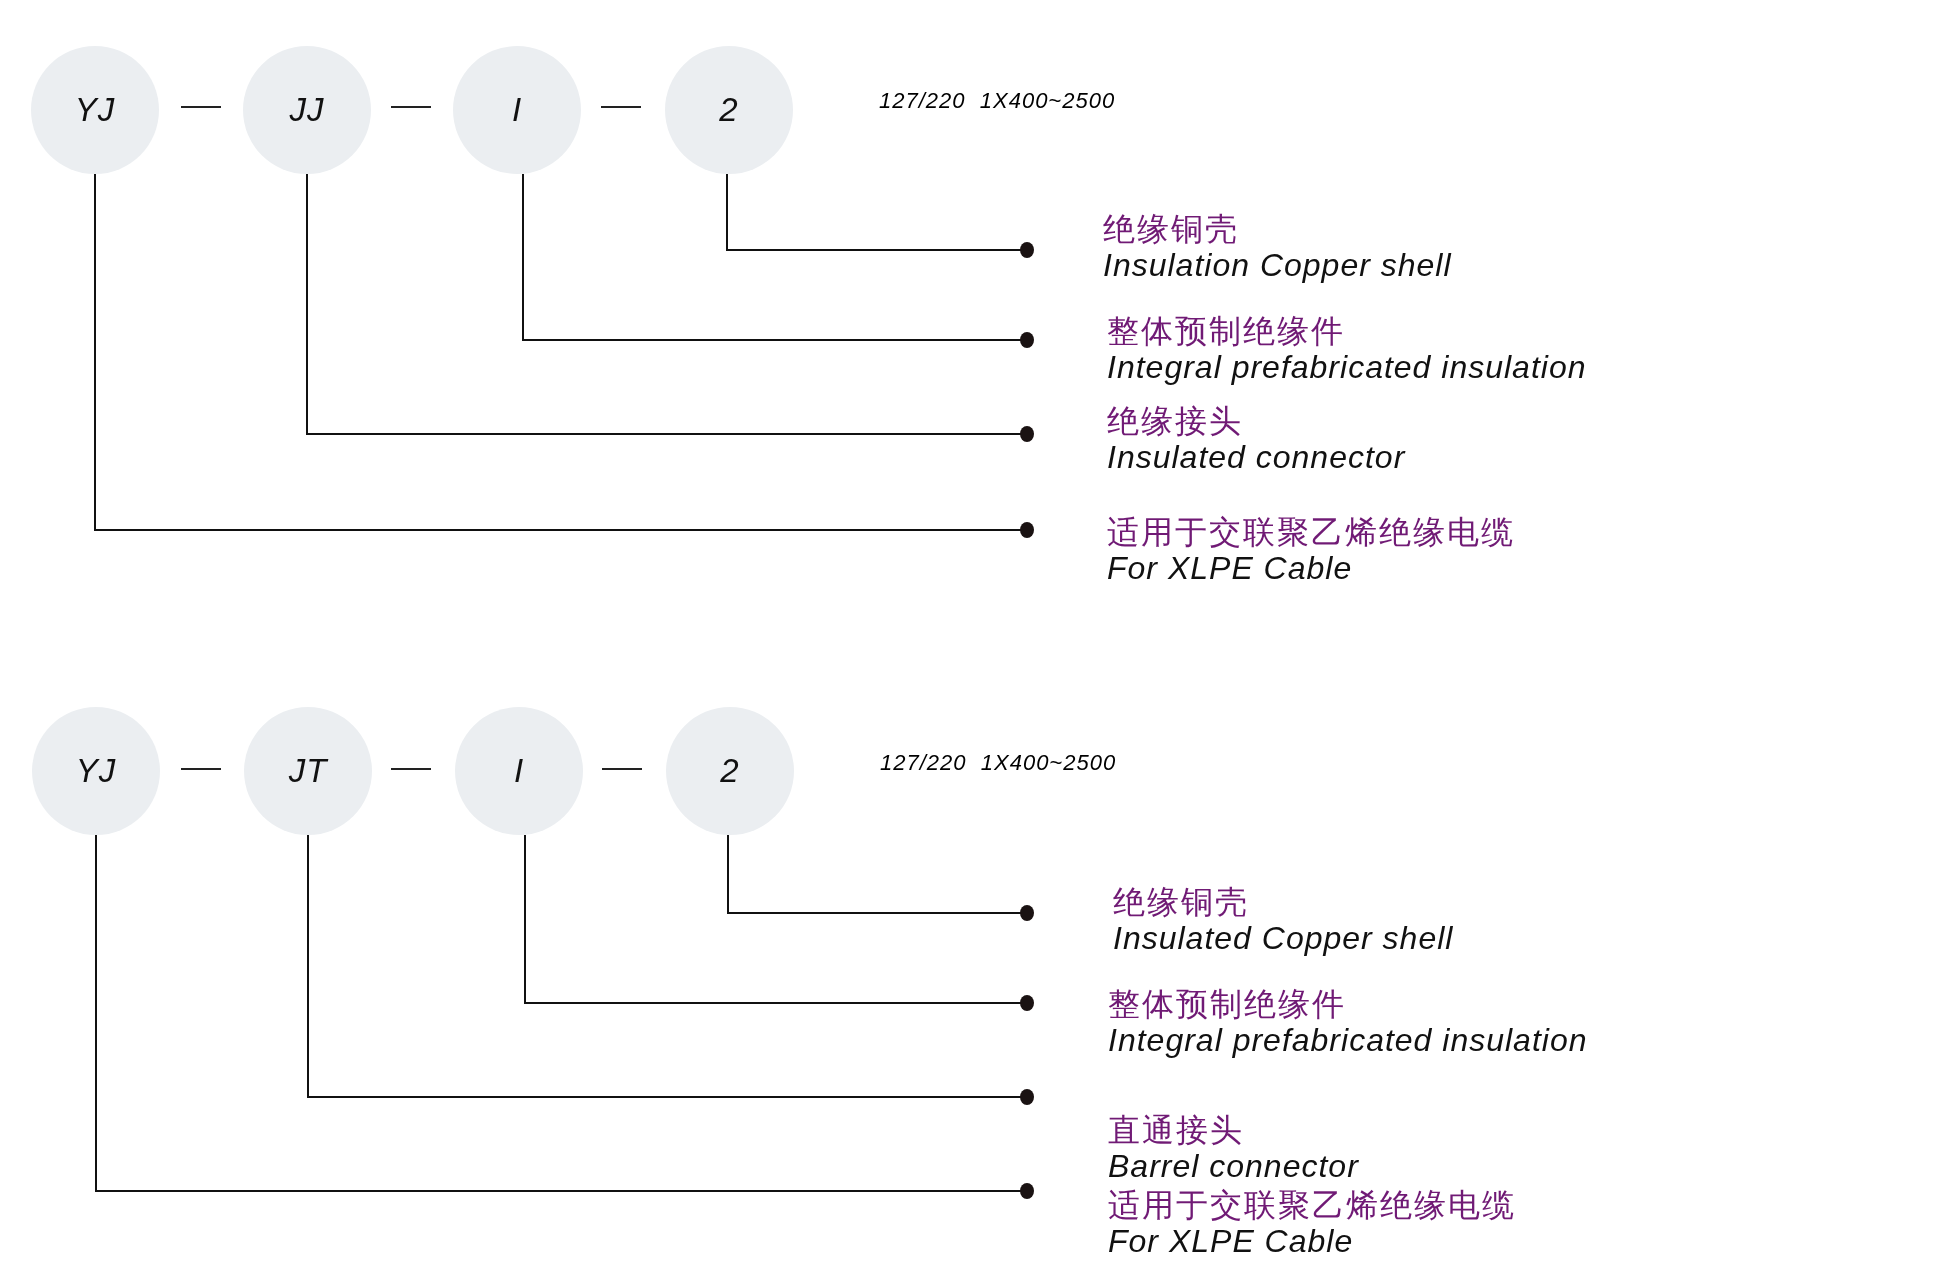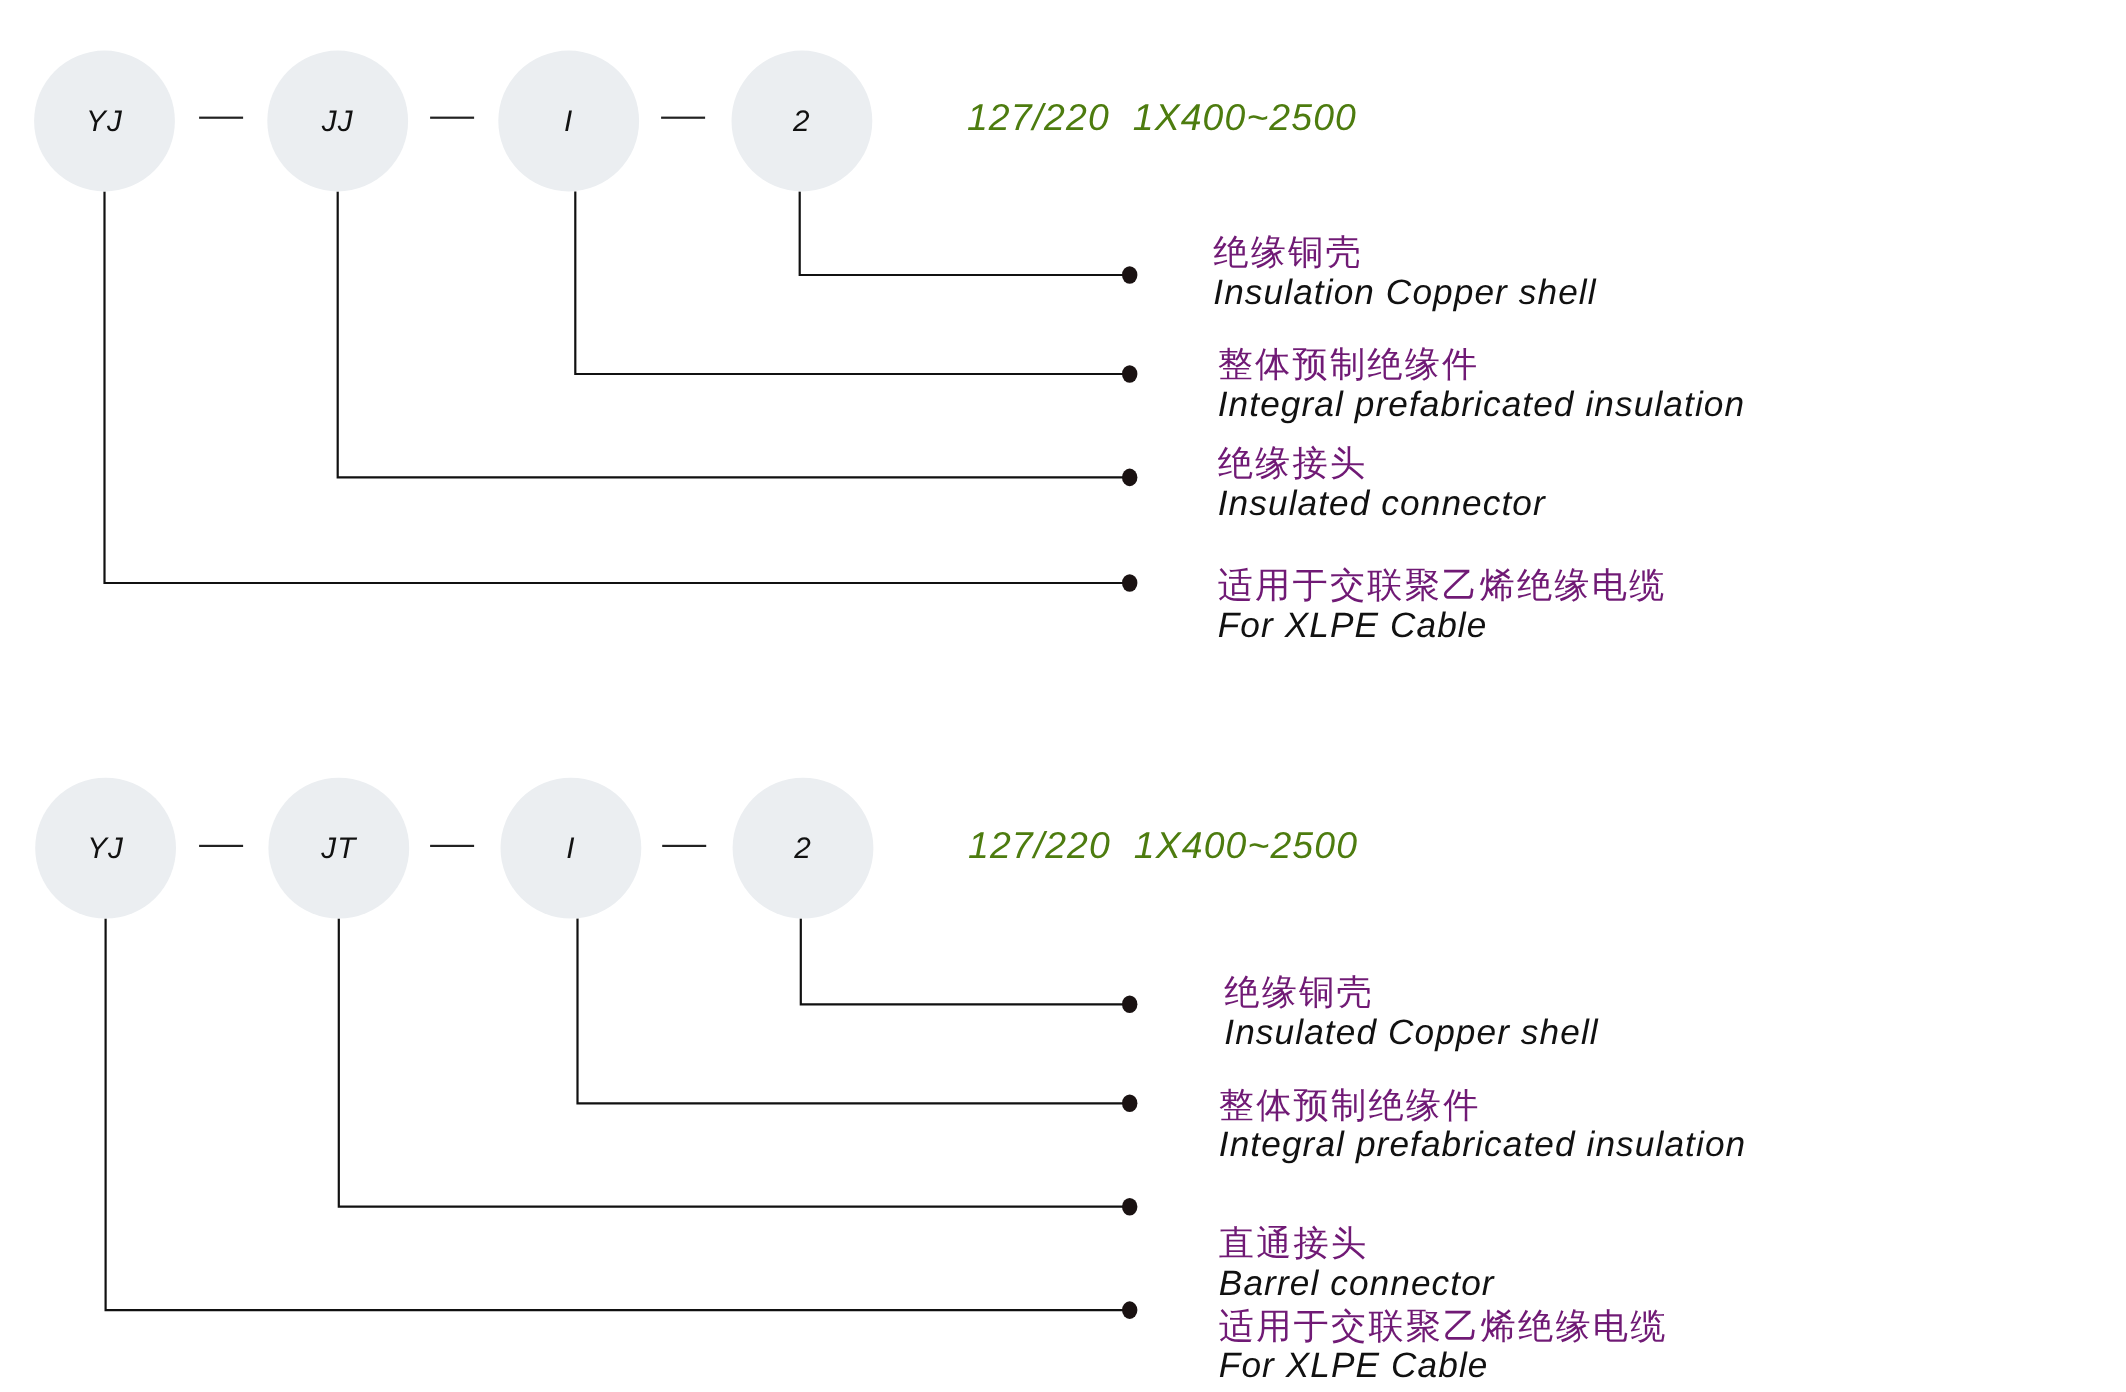--- a/index.html
+++ b/index.html
@@ -1,23 +1,23 @@
 <!DOCTYPE html>
 <html><head>
   <meta charset="utf-8">
   <style>
     html, body { margin: 0; padding: 0; background: #ffffff; }
     body { width: 1933px; height: 1265px; position: relative; overflow: hidden;
            font-family: "Liberation Sans", "DejaVu Sans", sans-serif; color: #111; }
     svg.lines { position: absolute; left: 0; top: 0; }
     .code-circle { position: absolute; width: 128px; height: 128px; border-radius: 50%;
                    background: #ebeef1; display: flex; align-items: center; justify-content: center; }
-    .code-text { font-style: italic; font-size: 27px; color: #111; letter-spacing: 1px; }
+    .code-text { font-style: italic; font-size: 33px; color: #111; letter-spacing: 1px; }
     .dash { position: absolute; height: 2px; width: 40px; background: #222; }
-    .spec { position: absolute; font-style: italic; font-size: 34px; color: #4d7c0f; white-space: pre; letter-spacing: 1px; text-align: center; }
+    .spec { position: absolute; font-style: italic; font-size: 22px; color: #000000; white-space: pre; letter-spacing: 1px; text-align: center; }
     .label { position: absolute; }
     .label .zh { font-family: "DejaVu Sans", sans-serif; font-size: 32px; line-height: 36px; color: #701a75; letter-spacing: 2px; }
     .label .en { font-style: italic; font-size: 32px; line-height: 36px; color: #111; letter-spacing: 1px; white-space: nowrap; }
   </style>
 </head>
 <body>
 
 <svg class="lines" width="1933" height="1265">
   <g stroke="#111" stroke-width="2" fill="none">
 

